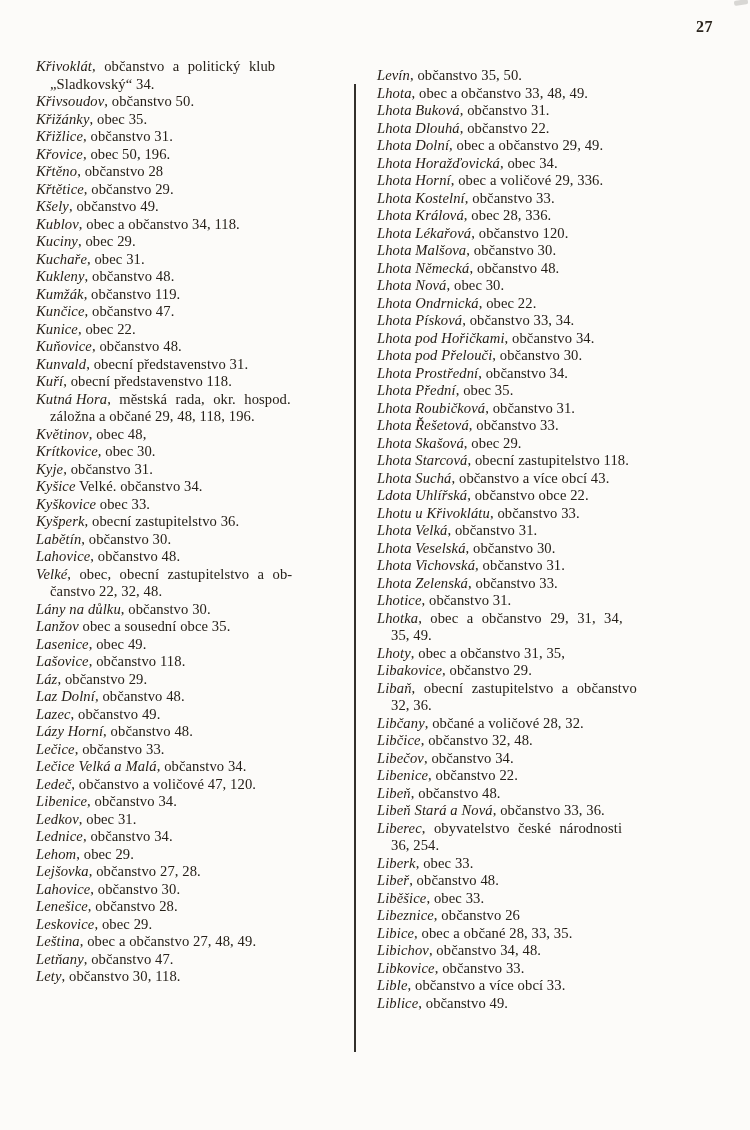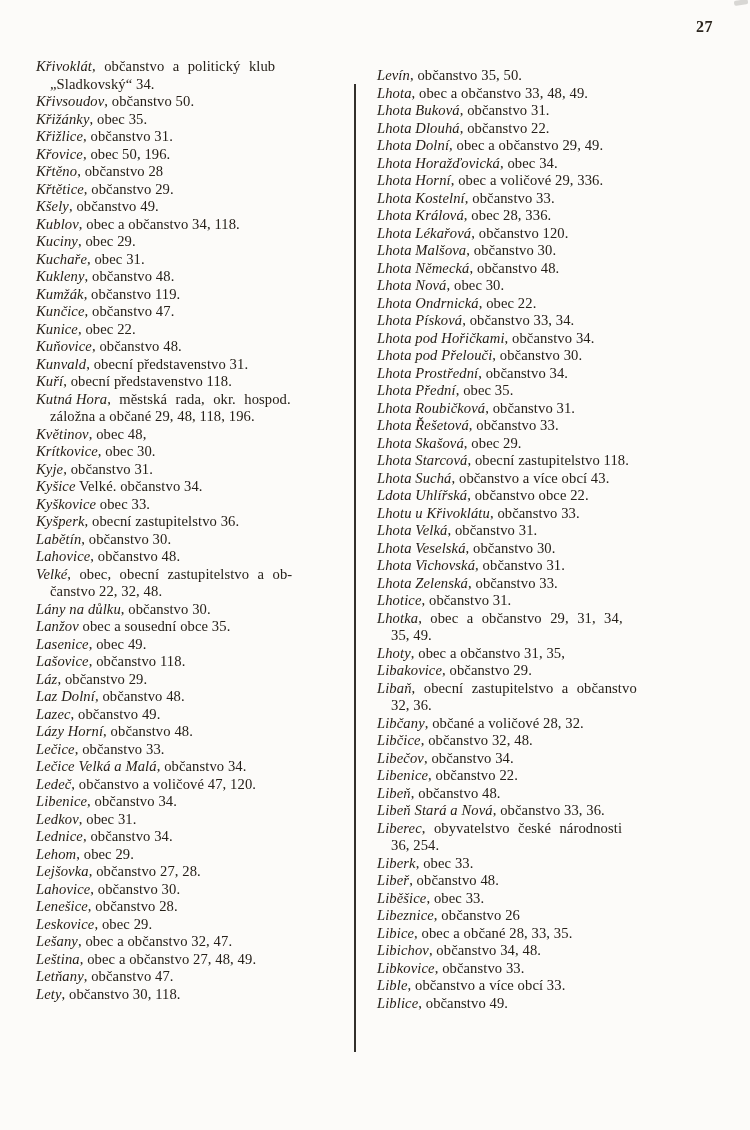--- a/index.html
+++ b/index.html
@@ -124,21 +124,20 @@
       <div class="entry"><span class="nm">Lečice Velká a Malá</span><span class="rest">, občanstvo 34.</span></div>
       <div class="entry"><span class="nm">Ledeč</span><span class="rest">, občanstvo a voličové 47, 120.</span></div>
       <div class="entry"><span class="nm">Libenice</span><span class="rest">, občanstvo 34.</span></div>
       <div class="entry"><span class="nm">Ledkov</span><span class="rest">, obec 31.</span></div>
       <div class="entry"><span class="nm">Lednice</span><span class="rest">, občanstvo 34.</span></div>
       <div class="entry"><span class="nm">Lehom</span><span class="rest">, obec 29.</span></div>
       <div class="entry"><span class="nm">Lejšovka</span><span class="rest">, občanstvo 27, 28.</span></div>
       <div class="entry"><span class="nm">Lahovice</span><span class="rest">, občanstvo 30.</span></div>
       <div class="entry"><span class="nm">Lenešice</span><span class="rest">, občanstvo 28.</span></div>
       <div class="entry"><span class="nm">Leskovice</span><span class="rest">, obec 29.</span></div>
-      <div class="entry"><span class="nm">Lešany</span><span class="rest">, obec a občanstvo 32, 47.</span></div>
       <div class="entry"><span class="nm">Leština</span><span class="rest">, obec a občanstvo 27, 48, 49.</span></div>
       <div class="entry"><span class="nm">Letňany</span><span class="rest">, občanstvo 47.</span></div>
       <div class="entry"><span class="nm">Lety</span><span class="rest">, občanstvo 30, 118.</span></div>
     </div>
   <div class="divider"></div>
   <div class="col col-right" id="col-right">
       <div class="entry"><span class="nm">Levín</span><span class="rest">, občanstvo 35, 50.</span></div>
       <div class="entry"><span class="nm">Lhota</span><span class="rest">, obec a občanstvo 33, 48, 49.</span></div>
       <div class="entry"><span class="nm">Lhota Buková</span><span class="rest">, občanstvo 31.</span></div>
       <div class="entry"><span class="nm">Lhota Dlouhá</span><span class="rest">, občanstvo 22.</span></div>

